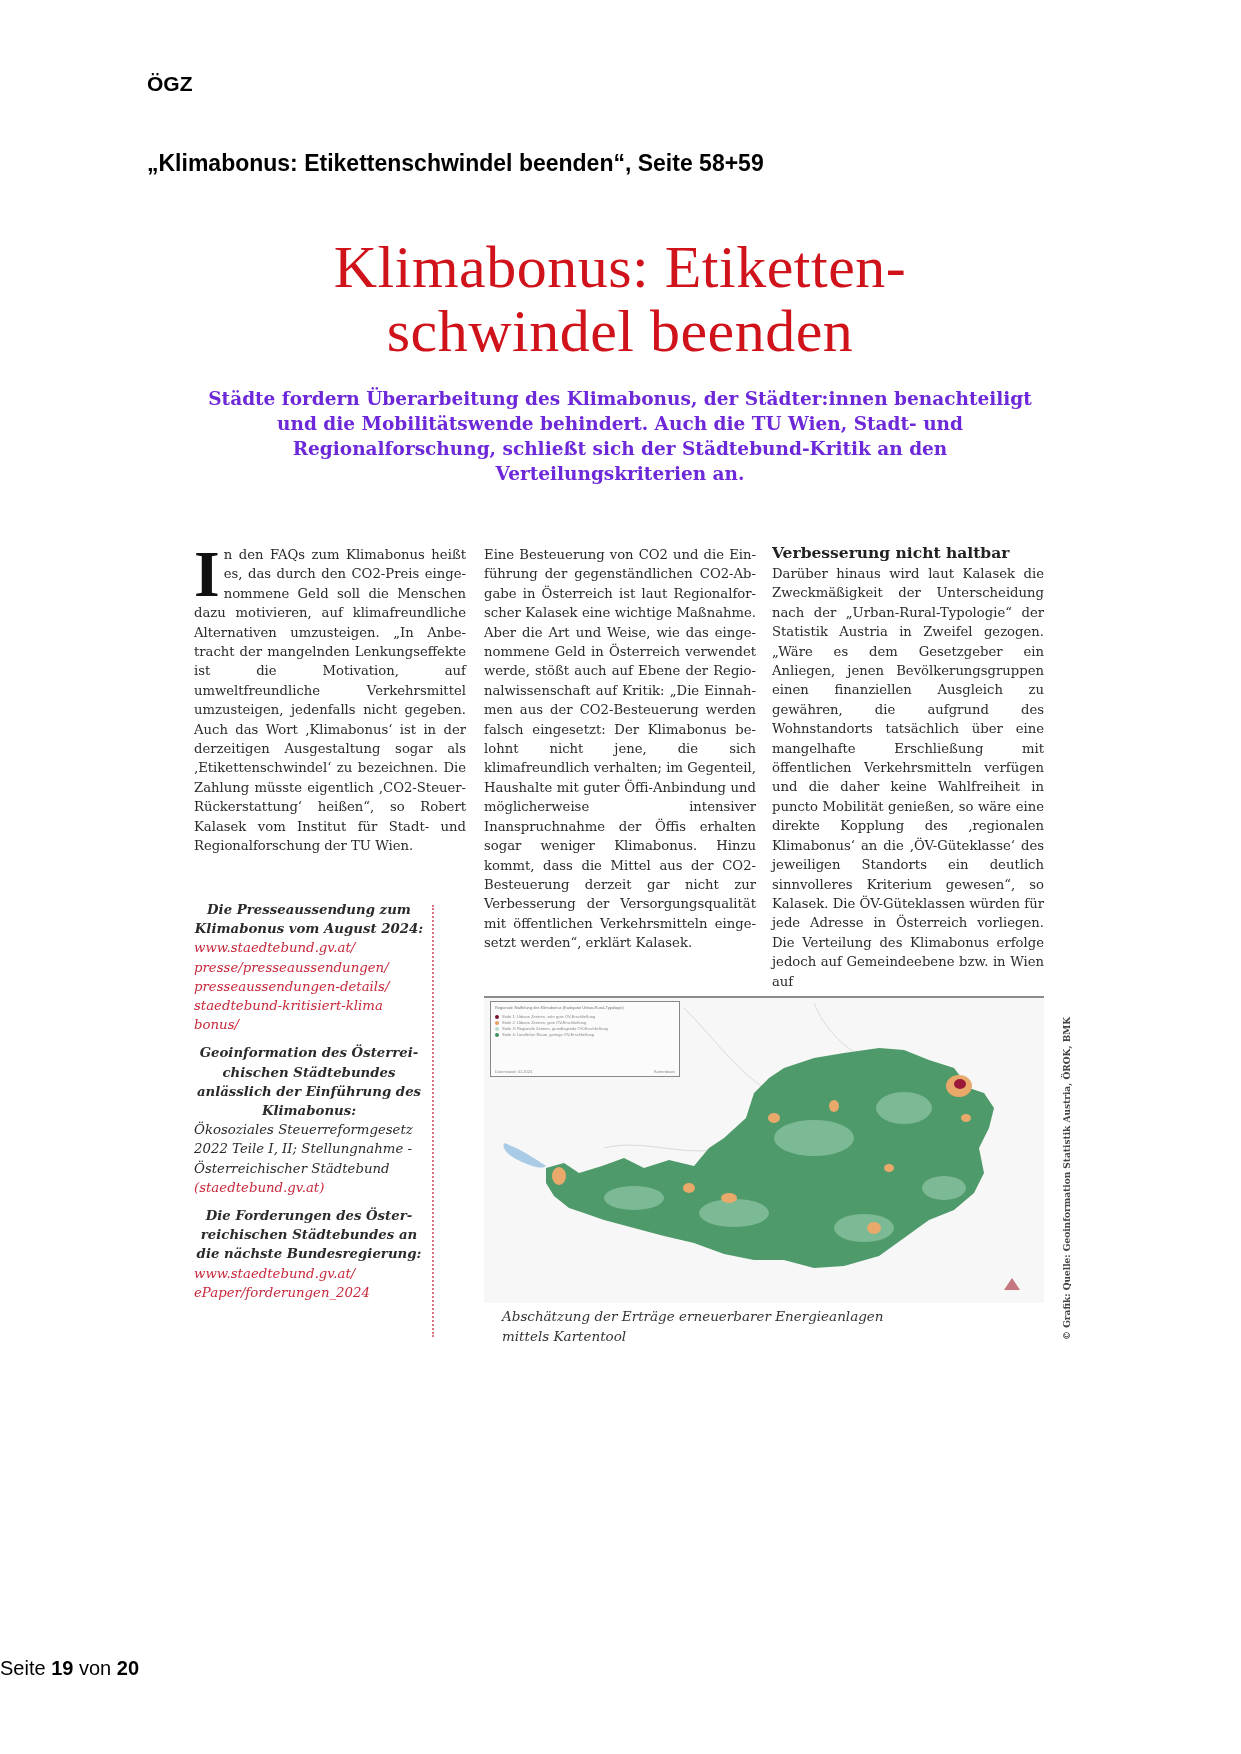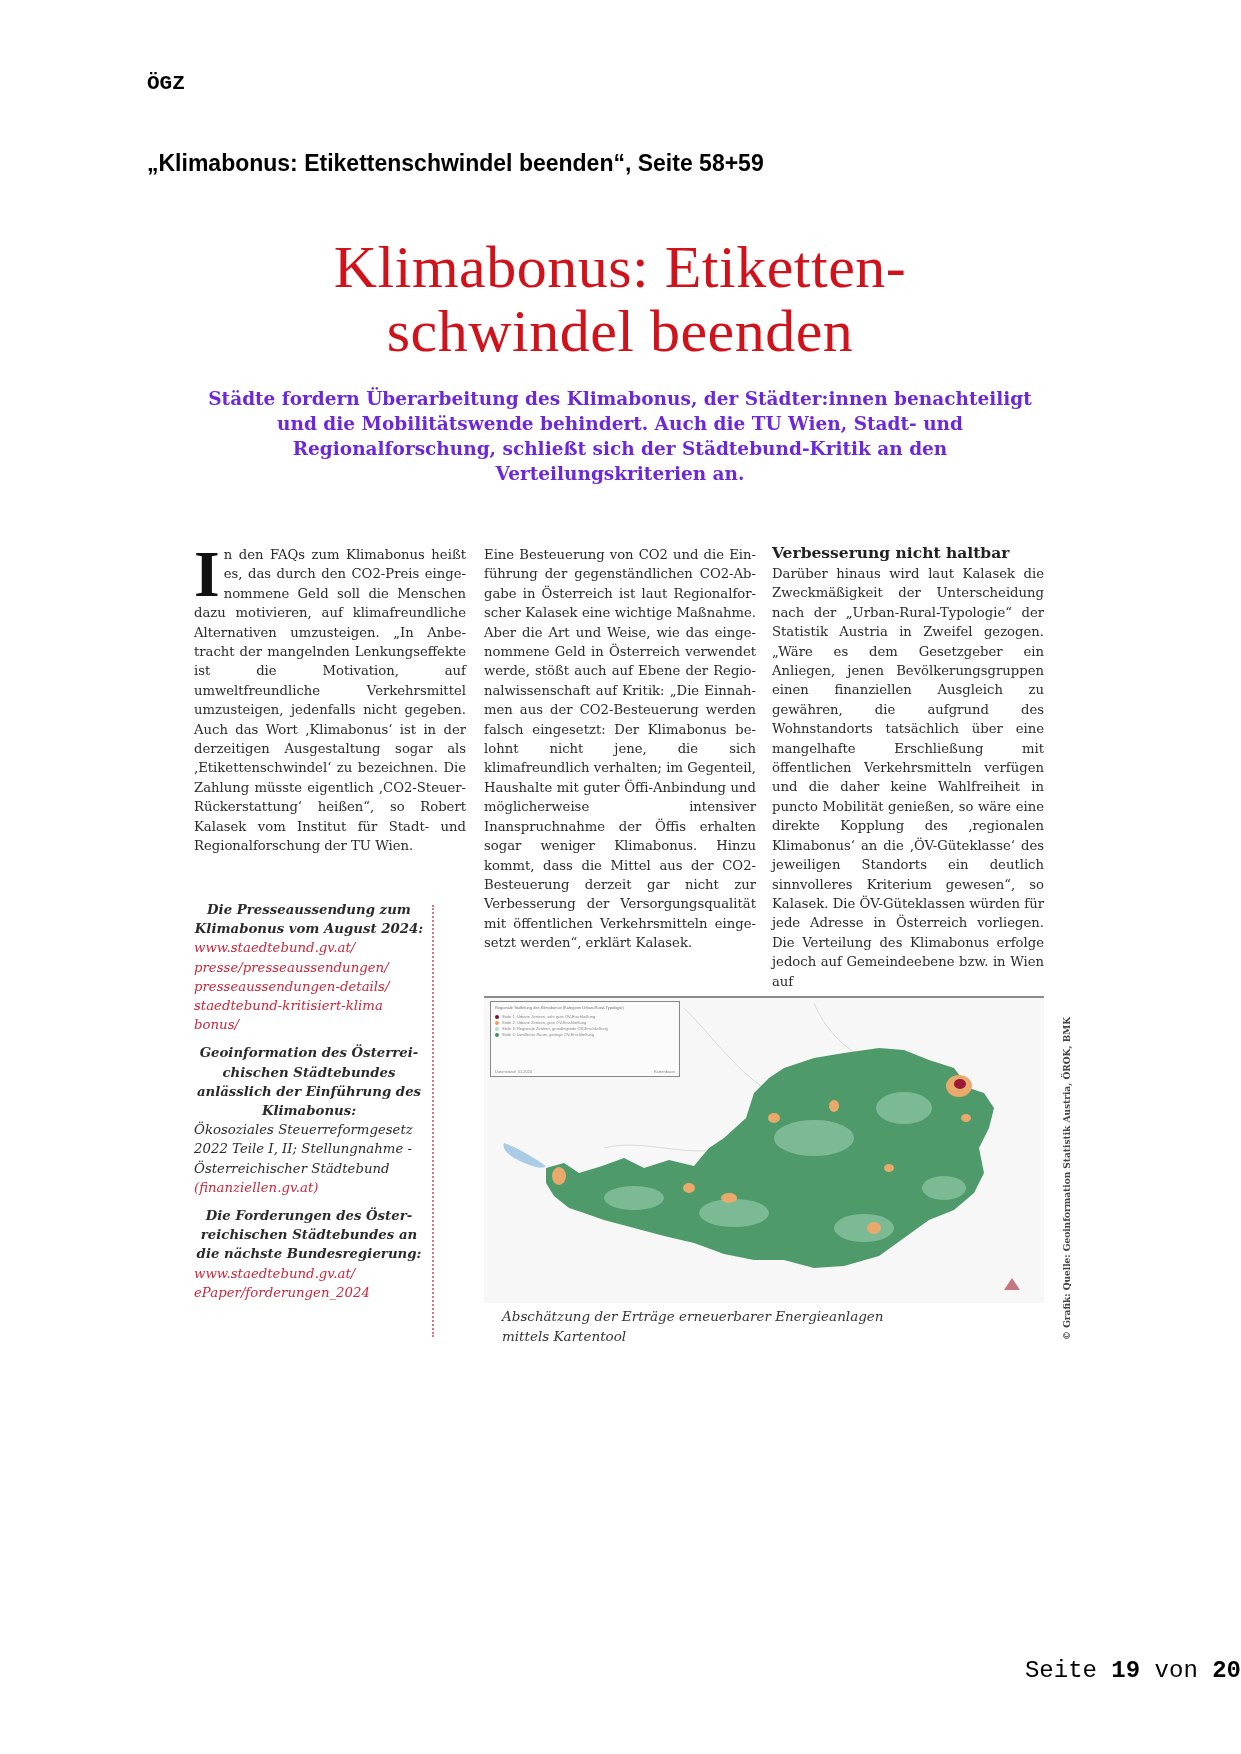--- a/index.html
+++ b/index.html
@@ -1,17 +1,17 @@
 <!DOCTYPE html>
 <html><head>
   <meta charset="utf-8">
   <style>
     html, body { margin: 0; padding: 0; background: #ffffff; }
     body { width: 1241px; height: 1754px; position: relative; overflow: hidden; color: #1a1a1a; }
-    .hdr-source { position: absolute; left: 147px; top: 72px; font-family: Liberation Mono, monospace; font-weight: bold; font-size: 21px; color: #000; text-align: right; }
+    .hdr-source { position: absolute; left: 147px; top: 72px; font-family: Liberation Sans, sans-serif; font-weight: bold; font-size: 21px; color: #000; text-align: right; }
     .hdr-title { position: absolute; left: 147px; top: 150px; font-family: "Liberation Sans", sans-serif; font-weight: bold; font-size: 23px; color: #000; }
 
     .article-title { position: absolute; left: 180px; top: 235px; width: 880px; text-align: center; font-family: "Liberation Serif", serif; color: #d0121b; font-size: 60px; line-height: 64px; letter-spacing: 0.5px; }
     .article-lead { position: absolute; left: 200px; top: 386px; width: 840px; text-align: center; font-family: "DejaVu Serif", serif; font-weight: bold; font-size: 18.5px; line-height: 25px; color: #6d28d9; }
 
     .col { position: absolute; top: 545px; width: 272px; font-family: "DejaVu Serif", serif; font-size: 13.2px; line-height: 19.4px; color: #2a2a2a; text-align: justify; hyphens: manual; }
     .col1 { left: 194px; }
     .col2 { left: 484px; }
     .col3 { left: 772px; }
     .dropcap { float: left; font-family: "Liberation Serif", serif; font-weight: bold; font-size: 66px; line-height: 54px; margin: 2px 4px 0 0; color: #111; }
@@ -27,21 +27,21 @@
     .map-wrap { position: absolute; left: 484px; top: 996px; width: 560px; height: 305px; border-top: 2px solid #8a8a8a; background: #f6f7f6; overflow: hidden; }
     .map-wrap svg { position: absolute; left: 0; top: 0; }
     .legend-box { position: absolute; left: 6px; top: 3px; width: 190px; height: 76px; border: 1px solid #888; background: #fbfbfb; font-family: "Liberation Sans", sans-serif; font-size: 4px; line-height: 5px; color: #888; padding: 3px 4px; box-sizing: border-box; }
     .legend-title { color: #777; margin-bottom: 4px; }
     .legend-row { display: flex; align-items: center; gap: 3px; margin-bottom: 1px; }
     .legend-dot { width: 4px; height: 4px; border-radius: 50%; display: inline-block; flex: none; }
     .legend-foot { position: absolute; left: 4px; bottom: 2px; right: 4px; display: flex; justify-content: space-between; }
     .map-caption { position: absolute; left: 484px; top: 1306px; width: 420px; font-family: "DejaVu Serif", serif; font-style: italic; font-size: 13.5px; line-height: 20px; color: #333; margin-left: 18px; }
     .credit { position: absolute; left: 1062px; top: 1340px; transform: rotate(-90deg); transform-origin: left top; font-family: "DejaVu Serif", serif; font-size: 9px; font-weight: bold; color: #444; white-space: nowrap; }
 
-    .footer { position: absolute; left: 0; width: 1241px; top: 1657px; text-align: right; font-family: Liberation Mono, monospace; font-size: 24px; color: #000; }
+    .footer { position: absolute; left: 0; width: 1241px; top: 1657px; text-align: left; font-family: Liberation Sans, sans-serif; font-size: 20px; color: #000; }
     .footer b { font-weight: bold; }
   </style>
 </head>
 <body>
 
 <div class="hdr-source">ÖGZ</div>
 <div class="hdr-title">„Klimabonus: Etikettenschwindel beenden“, Seite 58+59</div>
 
 <div class="article-title">
   <div>Klimabonus: Etiketten-</div>
@@ -64,21 +64,21 @@
 </div>
 
 <div class="sidebar">
   <div class="sb-block">
     <div class="sb-head">Die Presseaussendung zum Klimabonus vom August 2024:</div>
     <span class="sb-link">www.staedtebund.gv.at/ presse/presseaussendungen/ presseaussendungen-details/ staedtebund-kritisiert-klima bonus/</span>
   </div>
   <div class="sb-block">
     <div class="sb-head">Geoinformation des Österrei­chischen Städtebundes anlässlich der Einführung des Klimabonus:</div>
     <span class="sb-text">Ökosoziales Steuerreformgesetz 2022 Teile I, II; Stellungnahme - Österreichischer Städtebund</span>
-    <span class="sb-link">(finanziellen.gv.at)</span>
+    <span class="sb-link">(staedtebund.gv.at)</span>
   </div>
   <div class="sb-block">
     <div class="sb-head">Die Forderungen des Öster­reichischen Städtebundes an die nächste Bundesregierung:</div>
     <span class="sb-link">www.staedtebund.gv.at/ ePaper/forderungen_2024</span>
   </div>
 </div>
 <div class="sb-divider"></div>
 
 <div class="map-wrap">
   <svg width="560" height="305" viewBox="0 0 560 305">

